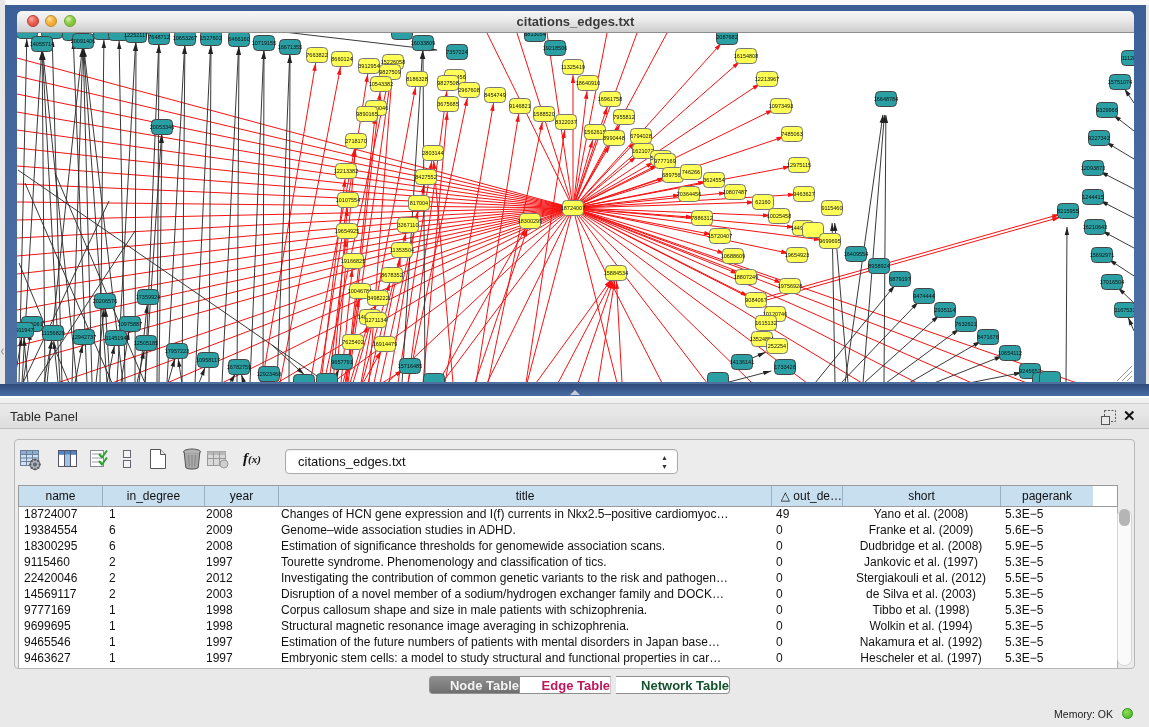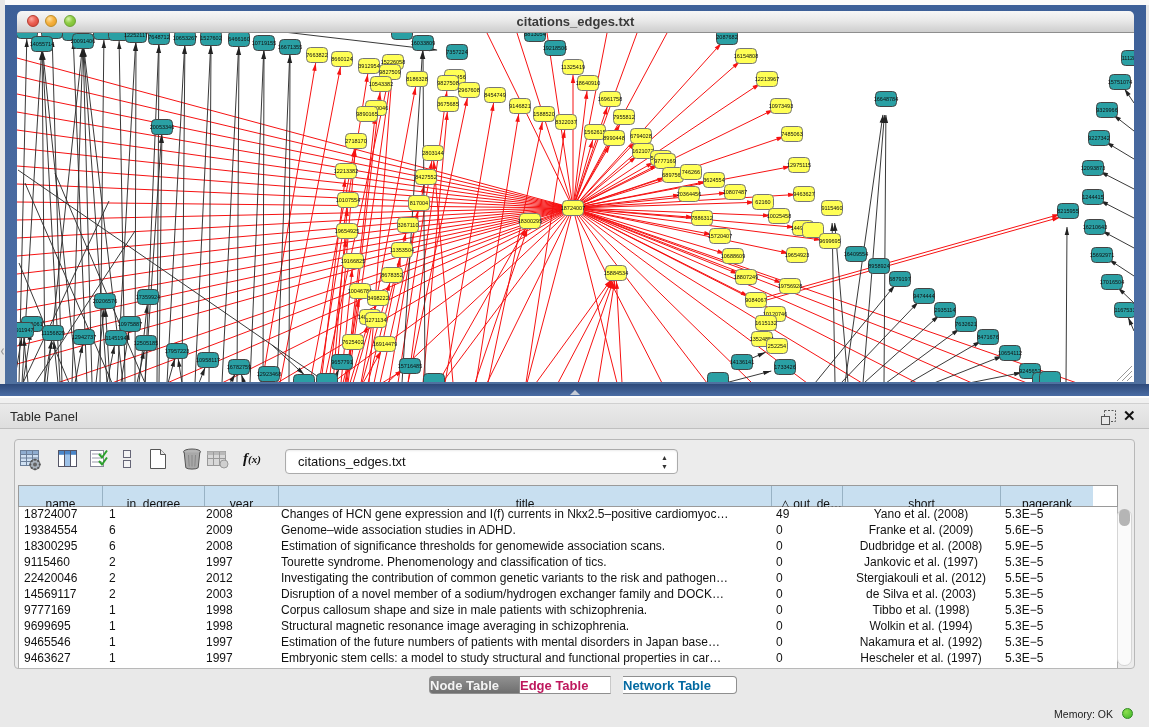--- a/index.html
+++ b/index.html
@@ -36,38 +36,38 @@
  border-bottom:5px solid #c5cbd6}
 #inner{position:absolute;left:14px;top:43px;width:1121px;height:230px;
  background:#ececec;border:1px solid #b8b8b8;border-radius:4px}
 #toolbar{position:absolute;left:0px;top:47px;width:1149px;height:32px}
 #combo{position:absolute;left:285px;top:53px;width:393px;height:25px;background:#fff;
  border:1px solid #ababab;border-radius:4px;font-size:13px;color:#111;
  line-height:23px;padding-left:12px;box-shadow:inset 0 1px 2px rgba(0,0,0,.08)}
 #combo .arr{position:absolute;right:9px;top:3px;font-size:7px;color:#333;line-height:9px}
 #thead{position:absolute;left:18px;top:89px;width:1100px;height:22px;
  background:#fff;border:1px solid #9a9a9a;font-size:12px;color:#111}
-#thead span{position:absolute;top:0;text-align:center;border-left:1px solid #98b2c4;height:20px;padding-top:11px;background:#c8dff0}
+#thead span{position:absolute;top:0;text-align:center;border-left:1px solid #98b2c4;height:20px;padding-top:3px;background:#c8dff0}
 #tbody{position:absolute;left:18px;top:111px;width:1100px;height:161px;background:#fff;
  border-left:1px solid #b0b0b0;border-right:1px solid #b0b0b0;overflow:hidden}
 .tr{position:absolute;left:0px;width:1100px;height:16px;font-size:12px;color:#111;white-space:nowrap}
 .tr span{position:absolute;overflow:hidden}
 .c0{left:5px;width:78px}.c1{left:90px;width:95px}.c2{left:187px;width:70px}
 .c3{left:262px;width:490px}.c4:{left:757px;width:60px}
 .c4{left:757px;width:62px}.c5{left:823px;width:158px;text-align:center}
 .c6{left:986px;width:90px}
 #scroll{position:absolute;left:1117px;top:113px;width:15px;height:157px;background:#fafafa;
  border:1px solid #d5d5d5;border-radius:7px}
 #thumb{position:absolute;left:1119px;top:113px;width:11px;height:17px;background:#b5b5b5;border-radius:6px}
 #tabbar{position:absolute;left:429px;top:280px;width:296px;height:18px;font-size:13px;font-weight:bold}
-.tab{position:absolute;top:0;height:18px;text-align:left;line-height:17px;border:1px solid #8f8f8f}
+.tab{position:absolute;top:0;height:18px;text-align:right;line-height:17px;border:1px solid #8f8f8f}
 #tab1{left:0;width:90px;background:linear-gradient(180deg,#909090,#6f6f6f);color:#f4f4f4;
  border-radius:4px 0 0 4px;border-right:none}
 #tab2{left:90px;width:92px;background:#fff;color:#be185d;border-right:1px solid #c9c9c9}
-#tab3{left:194px;width:114px;background:#fff;color:#0369a1;border-left:none;border-radius:0 4px 4px 0}
+#tab3{left:187px;width:114px;background:#fff;color:#14532d;border-left:none;border-radius:0 4px 4px 0}
 #memory{position:absolute;right:36px;top:312px;font-size:10.5px;color:#222}
 #memdot{position:absolute;left:1122px;top:312px;width:11px;height:11px;border-radius:50%;
  background:radial-gradient(circle at 35% 30%,#8ee04f,#3cb428);border:1px solid #2f8a1f}
 #collapser{position:absolute;left:0px;top:347px;font-size:6px;color:#999}
 .ticon{position:absolute;top:5px}
 </style></head><body>
 <div id="top">
  <div id="topstrip"></div>
  <div id="frame"></div>
  <div id="leftstrip"></div>

